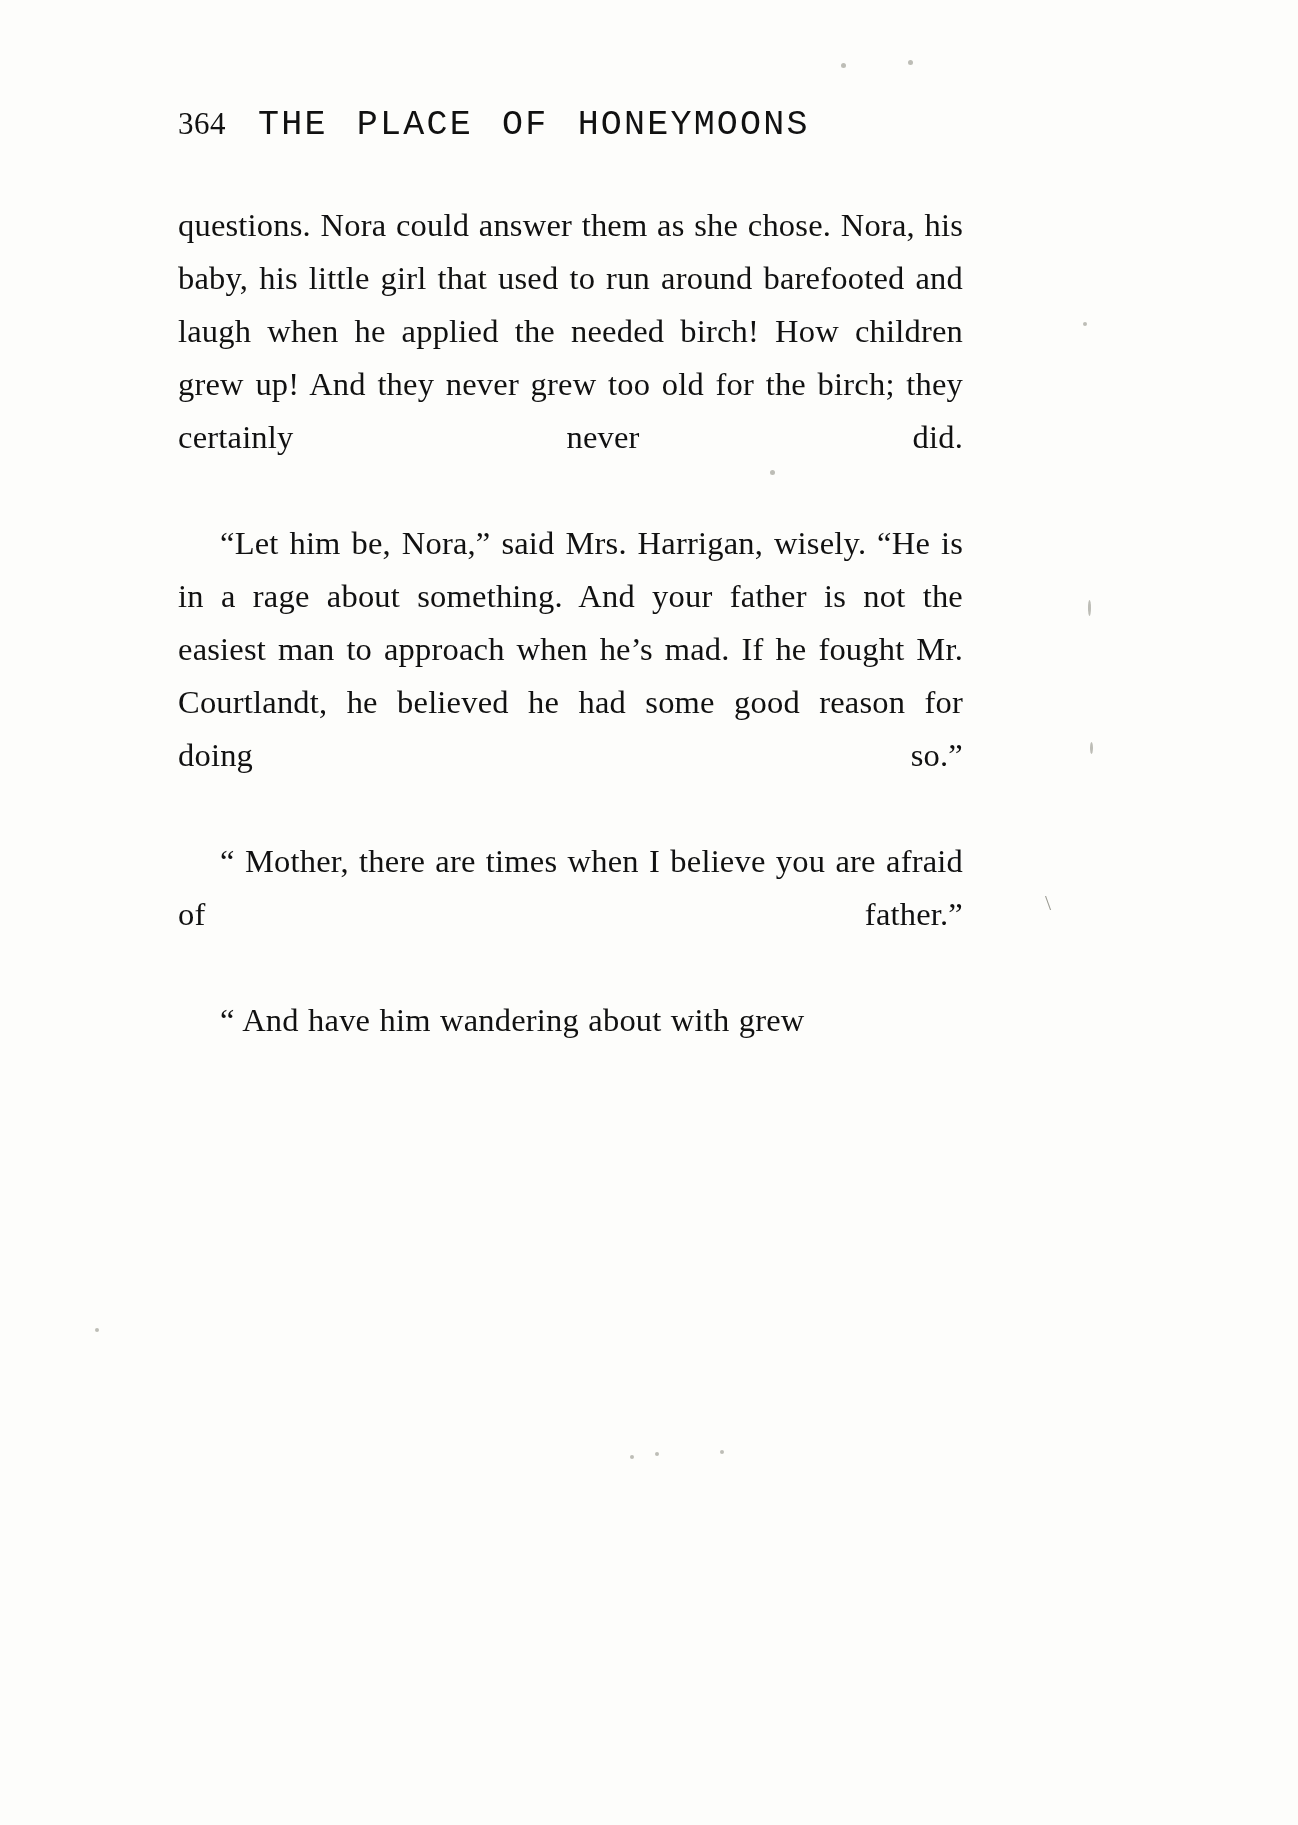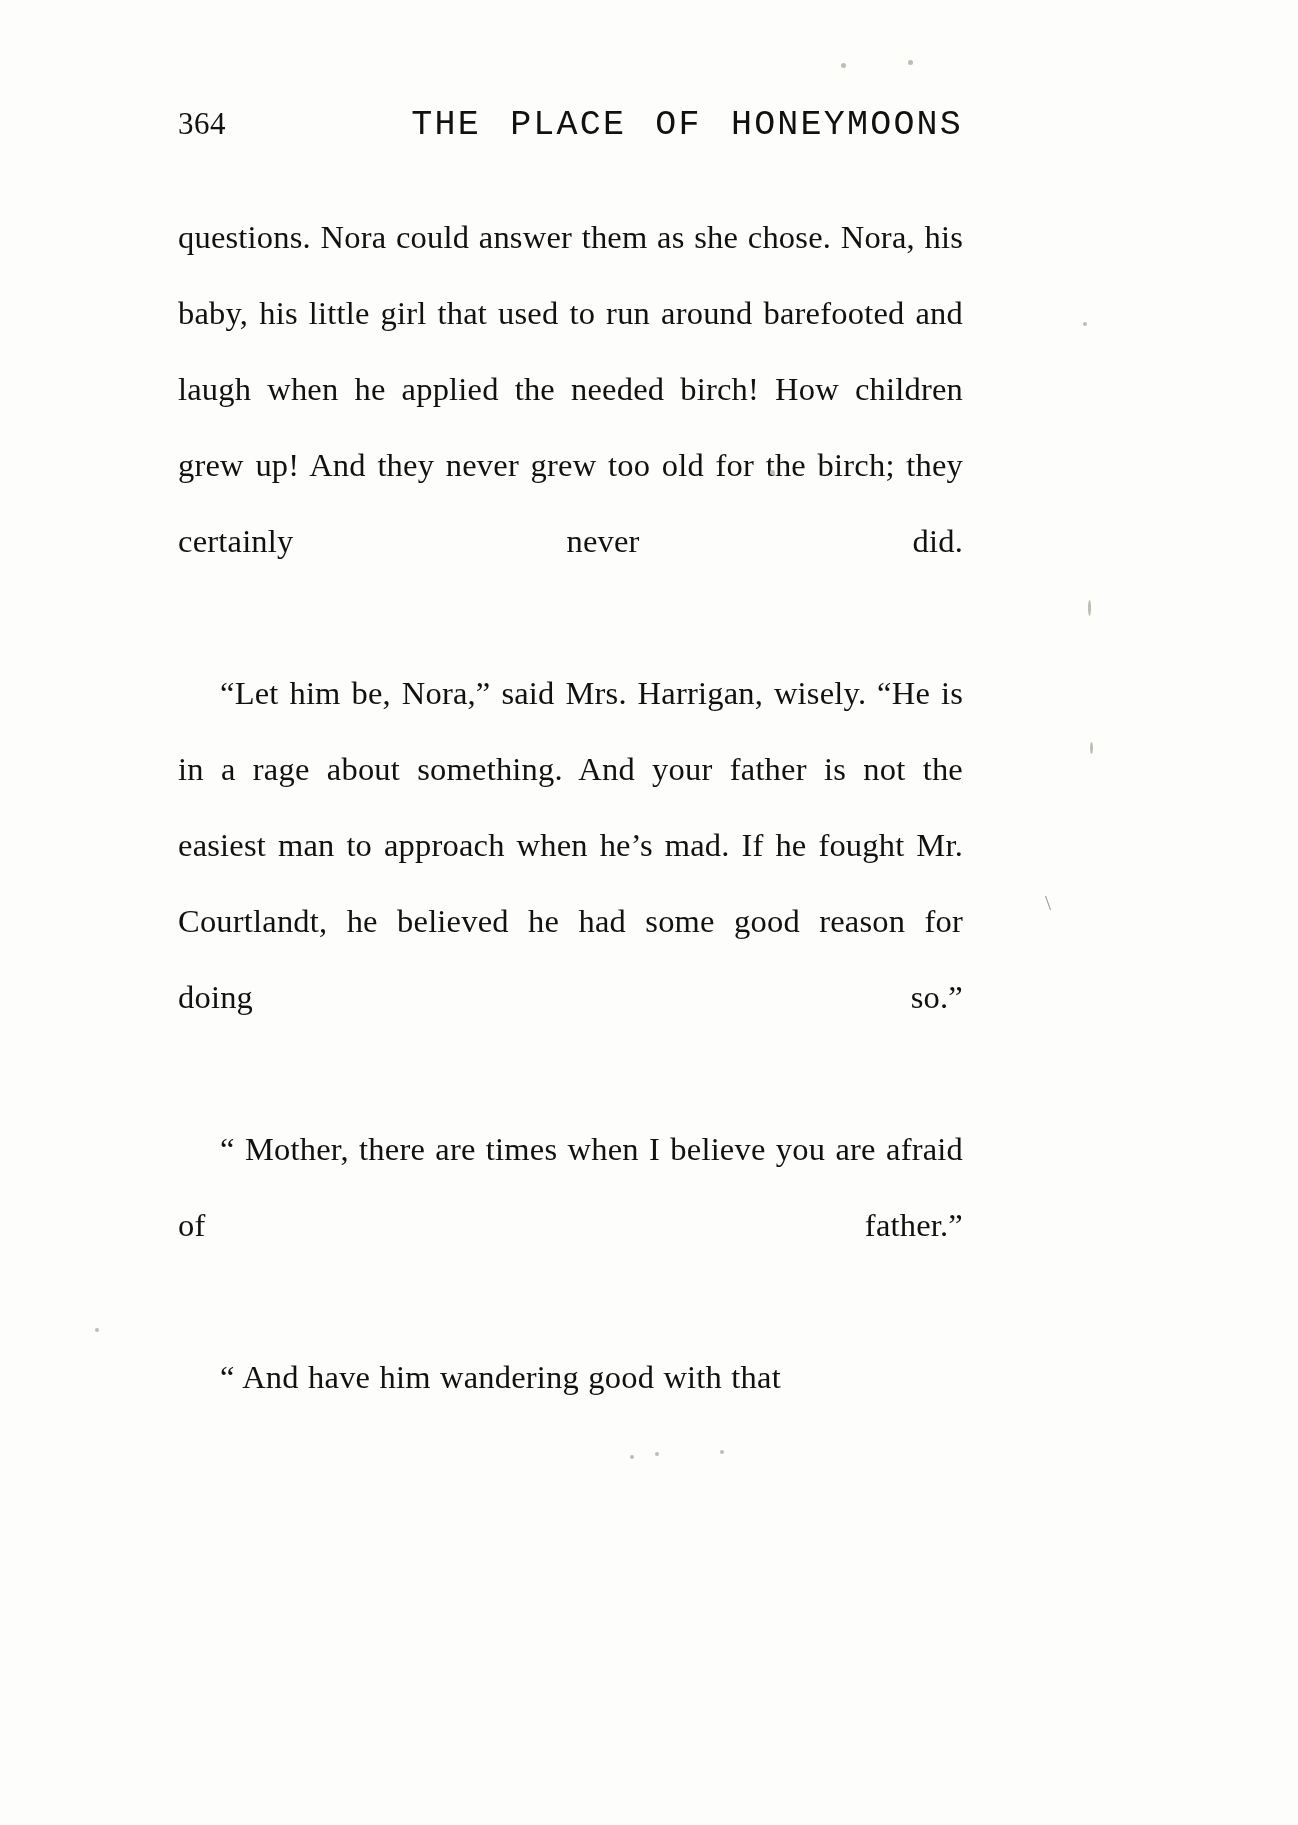--- a/index.html
+++ b/index.html
@@ -27,38 +27,37 @@
     position: absolute;
     left: 178px;
     top: 105px;
     width: 785px;
   }
   .header-line {
     display: flex;
     align-items: baseline;
     margin-bottom: 54px;
     white-space: nowrap;
-    justify-content: space-between;
   }
   .folio {
     font-size: 31px;
     letter-spacing: 0.5px;
     margin-right: 32px;
     font-family: "Liberation Serif", serif;
   }
   .running-title {
     font-size: 35px;
     letter-spacing: 2.2px;
     word-spacing: 6px;
     font-family: Liberation Mono, monospace;
   }
   p.para {
     margin: 0;
     font-size: 32.5px;
-    line-height: 76px;
+    line-height: 53px;
     text-align: justify;
     text-justify: inter-word;
     letter-spacing: 0.2px;
     word-spacing: 1px;
     -webkit-hyphens: none;
     hyphens: none;
   }
   p.para.indent {
     text-indent: 42px;
   }
@@ -91,21 +90,21 @@
   <div class="content">
 
     <div class="header-line">
       <span class="folio">364</span>
       <span class="running-title">THE PLACE OF HONEYMOONS</span>
     </div>
 
     <p class="para">questions.  Nora could answer them as she chose.  Nora, his baby, his little girl that used to run around barefooted and laugh when he applied the needed birch!  How children grew up!  And they never grew too old for the birch; they certainly never did.</p>
     <p class="para indent">“Let him be, Nora,” said Mrs. Harrigan, wisely.  “He is in a rage about something. And your father is not the easiest man to approach when he’s mad.  If he fought Mr. Courtlandt, he believed he had some good reason for doing so.”</p>
     <p class="para indent">“ Mother, there are times when I believe you are afraid of father.”</p>
-    <p class="para indent nostretch">“ And have him wandering good with that</p>
+    <p class="para indent nostretch">“ And have him wandering about with grew</p>
 
   </div>
 
   <span class="mark" style="left:1045px; top:890px;">\</span>
   <span class="speck" style="left:841px; top:63px; width:5px; height:5px;"></span>
   <span class="speck" style="left:908px; top:60px; width:5px; height:5px;"></span>
   <span class="speck" style="left:1083px; top:322px; width:4px; height:4px;"></span>
   <span class="speck" style="left:1088px; top:600px; width:3px; height:16px;"></span>
   <span class="speck" style="left:1090px; top:742px; width:3px; height:12px;"></span>
   <span class="speck" style="left:770px; top:470px; width:5px; height:5px;"></span>

